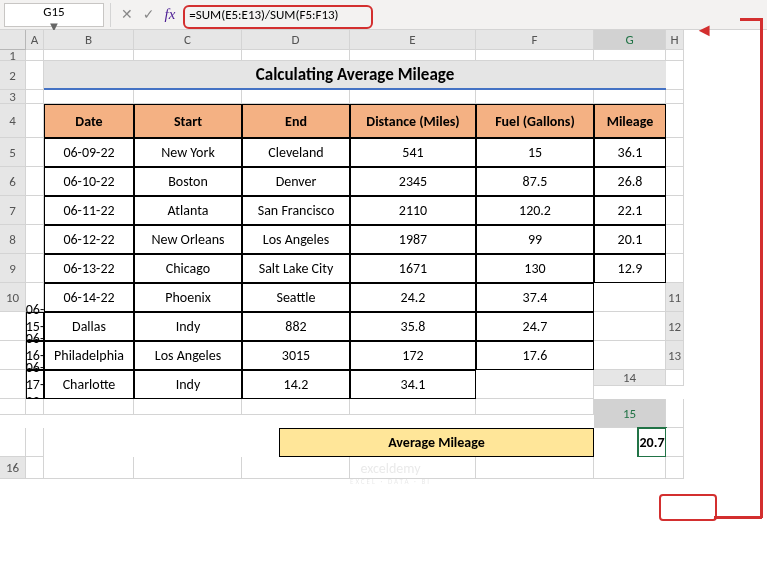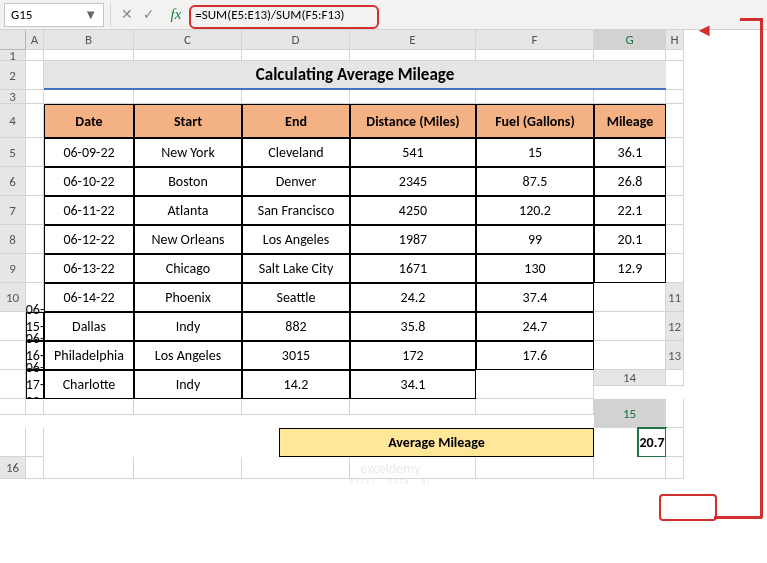--- a/index.html
+++ b/index.html
@@ -1,23 +1,23 @@
 <!DOCTYPE html>
 <html><head>
 <meta charset="utf-8">
 <style>
   * { box-sizing: border-box; margin: 0; padding: 0; }
   body { font-family: Calibri, Arial, sans-serif; font-size: 14px; background: #fff; width: 767px; height: 563px; overflow: hidden; position: relative; }
   .toolbar { display: flex; align-items: center; height: 30px; border-bottom: 1px solid #d4d4d4; background: #f3f2f1; }
-  .namebox { display: flex; align-items: center; width: 100px; height: 24px; margin: 3px 4px; background: #fff; border: 1px solid #c8c6c4; padding: 0 6px; justify-content: space-between; }
+  .namebox { display: flex; align-items: center; width: 100px; height: 24px; margin: 3px 4px; background: #fff; border: 1px solid #c8c6c4; padding: 0 6px; justify-content: space-between; flex-direction: column; }
   .namebox span { font-size: 13px; }
   .caret { font-size: 9px; color: #666; }
   .sep { width: 1px; height: 24px; background: #d4d4d4; margin: 0 2px; }
   .fxicons { display: flex; gap: 10px; padding: 0 8px; color: #888; align-items: center; }
-  .fx { font-style: italic; font-family: 'Times New Roman', serif; color: #15803d; font-size: 15px; margin-left: 6px; }
+  .fx { font-style: italic; font-family: 'Times New Roman', serif; color: #4c1d95; font-size: 15px; }
   .fbar-wrap { position: relative; flex: 1; display: flex; align-items: center; }
   .fbar { flex: 1; font-size: 13px; padding-left: 6px; }
   .annot-box { position: absolute; left: 0; top: -2px; width: 190px; height: 24px; border: 2px solid #d32f2f; border-radius: 6px; pointer-events: none; }
   .annot-arrow { position: absolute; right: 54px; top: 12px; color: #d32f2f; font-size: 18px; font-weight: bold; }
   .grid { display: grid; grid-template-columns: 26px 18px 90px 108px 108px 126px 118px 72px 18px; }
   .colhdr, .rowhdr, .cornerhdr, .cell { border-right: 1px solid #d4d4d4; border-bottom: 1px solid #d4d4d4; display: flex; align-items: center; justify-content: center; background: #fff; }
   .colhdr, .rowhdr, .cornerhdr { background: #e6e6e6; color: #555; font-size: 13px; height: 20px; }
   .rowhdr { height: 29px; }
   .cornerhdr { border-right: 1px solid #b7b7b7; border-bottom: 1px solid #b7b7b7; }
   .colhdr.sel { background: #d2d2d2; color: #217346; }
@@ -120,21 +120,21 @@
      <div class="cell td">Denver</div>
      <div class="cell td">2345</div>
      <div class="cell td">87.5</div>
      <div class="cell td">26.8</div>
      <div class="cell blank"></div>
     <div class="rowhdr">7</div>
      <div class="cell blank"></div>
      <div class="cell td">06-11-22</div>
      <div class="cell td">Atlanta</div>
      <div class="cell td">San Francisco</div>
-     <div class="cell td">4250</div>
+     <div class="cell td">2110</div>
      <div class="cell td">120.2</div>
      <div class="cell td">22.1</div>
      <div class="cell blank"></div>
     <div class="rowhdr">8</div>
      <div class="cell blank"></div>
      <div class="cell td">06-12-22</div>
      <div class="cell td">New Orleans</div>
      <div class="cell td">Los Angeles</div>
      <div class="cell td">1987</div>
      <div class="cell td">99</div>

